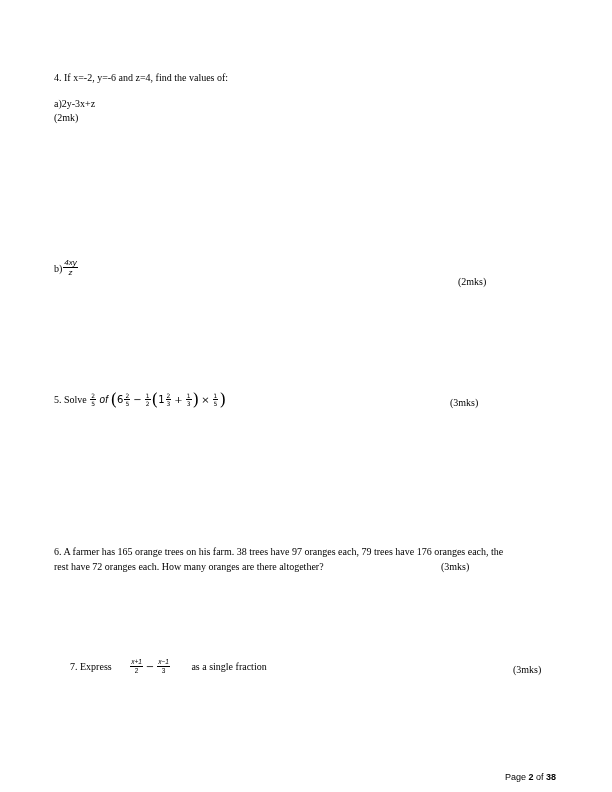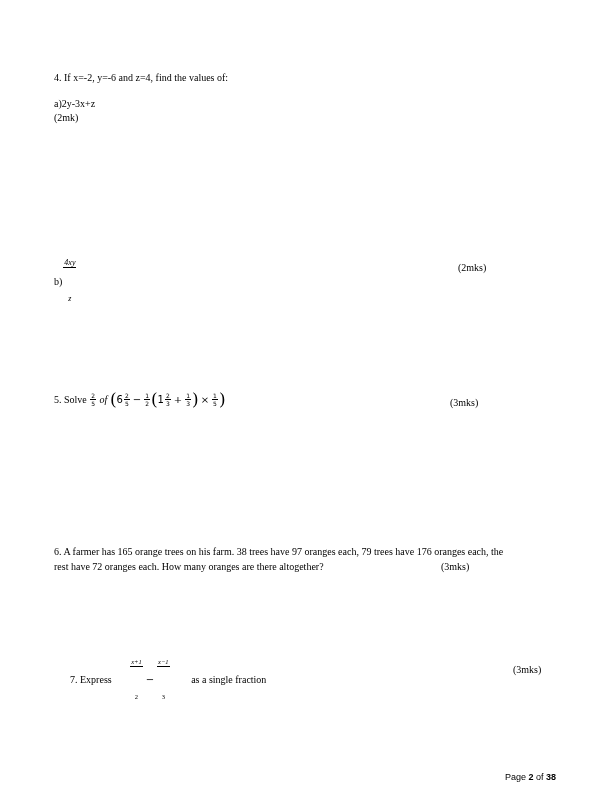--- a/index.html
+++ b/index.html
@@ -1,19 +1,19 @@
 <!DOCTYPE html>
 <html><head>
   <meta charset="utf-8">
   <style>
     html, body { margin: 0; padding: 0; background: #ffffff; }
     body { width: 612px; height: 792px; position: relative; overflow: hidden;
            font-family: "Liberation Serif", serif; font-size: 10px; color: #000; }
     .abs { position: absolute; white-space: nowrap; }
-    .math { font-family: Liberation Serif, serif; font-style: italic; gap: 26px; }
+    .math { font-family: Liberation Sans, sans-serif; font-style: italic; }
     .frac { display: inline-flex; flex-direction: column; align-items: center;
             vertical-align: middle; line-height: 1; margin: 0 1px; }
     .frac .num { font-size: 7px; padding: 0 1px; border-bottom: 0.8px solid #000; }
     .frac .den { font-size: 7px; padding-top: 1px; }
     .frac.small .num, .frac.small .den { font-size: 6px; font-style: normal; font-family: "DejaVu Sans", sans-serif; }
     .paren { font-family: "DejaVu Serif", serif; font-size: 17px; font-style: normal; vertical-align: middle; line-height: 1; }
     .op { font-family: "DejaVu Serif", serif; font-style: normal; margin: 0 2px; vertical-align: middle; }
     .mixed { font-family: "DejaVu Sans", sans-serif; font-style: normal; vertical-align: middle; }
     .footer { font-family: "Liberation Sans", sans-serif; font-size: 9px; }
     .footer b { font-weight: bold; }
@@ -24,21 +24,21 @@
 <div class="abs" style="left:54px; top:72px;">4. If x=-2, y=-6 and z=4, find the values of:</div>
 <div class="abs" style="left:54px; top:98px;">a)2y-3x+z</div>
 <div class="abs" style="left:54px; top:112px;">(2mk)</div>
 
 <div class="abs" style="left:54px; top:259px;">
   <span style="vertical-align:middle;">b)</span><span class="frac math">
     <span class="num" style="font-size:8px;">4xy</span>
     <span class="den" style="font-size:8px;">z</span>
   </span>
 </div>
-<div class="abs" style="left:458px; top:262px;">(2mks)</div>
+<div class="abs" style="left:458px; top:276px;">(2mks)</div>
 
 <div class="abs" style="left:54px; top:391px;">
   <span style="vertical-align:middle;margin-top:40px;">5. Solve</span>
   <span class="frac small">
     <span class="num">2</span>
     <span class="den">5</span>
   </span>
   <span class="math" style="vertical-align:middle;">of</span>
   <span class="paren">(</span><span class="mixed">6</span><span class="frac small">
     <span class="num">2</span>

